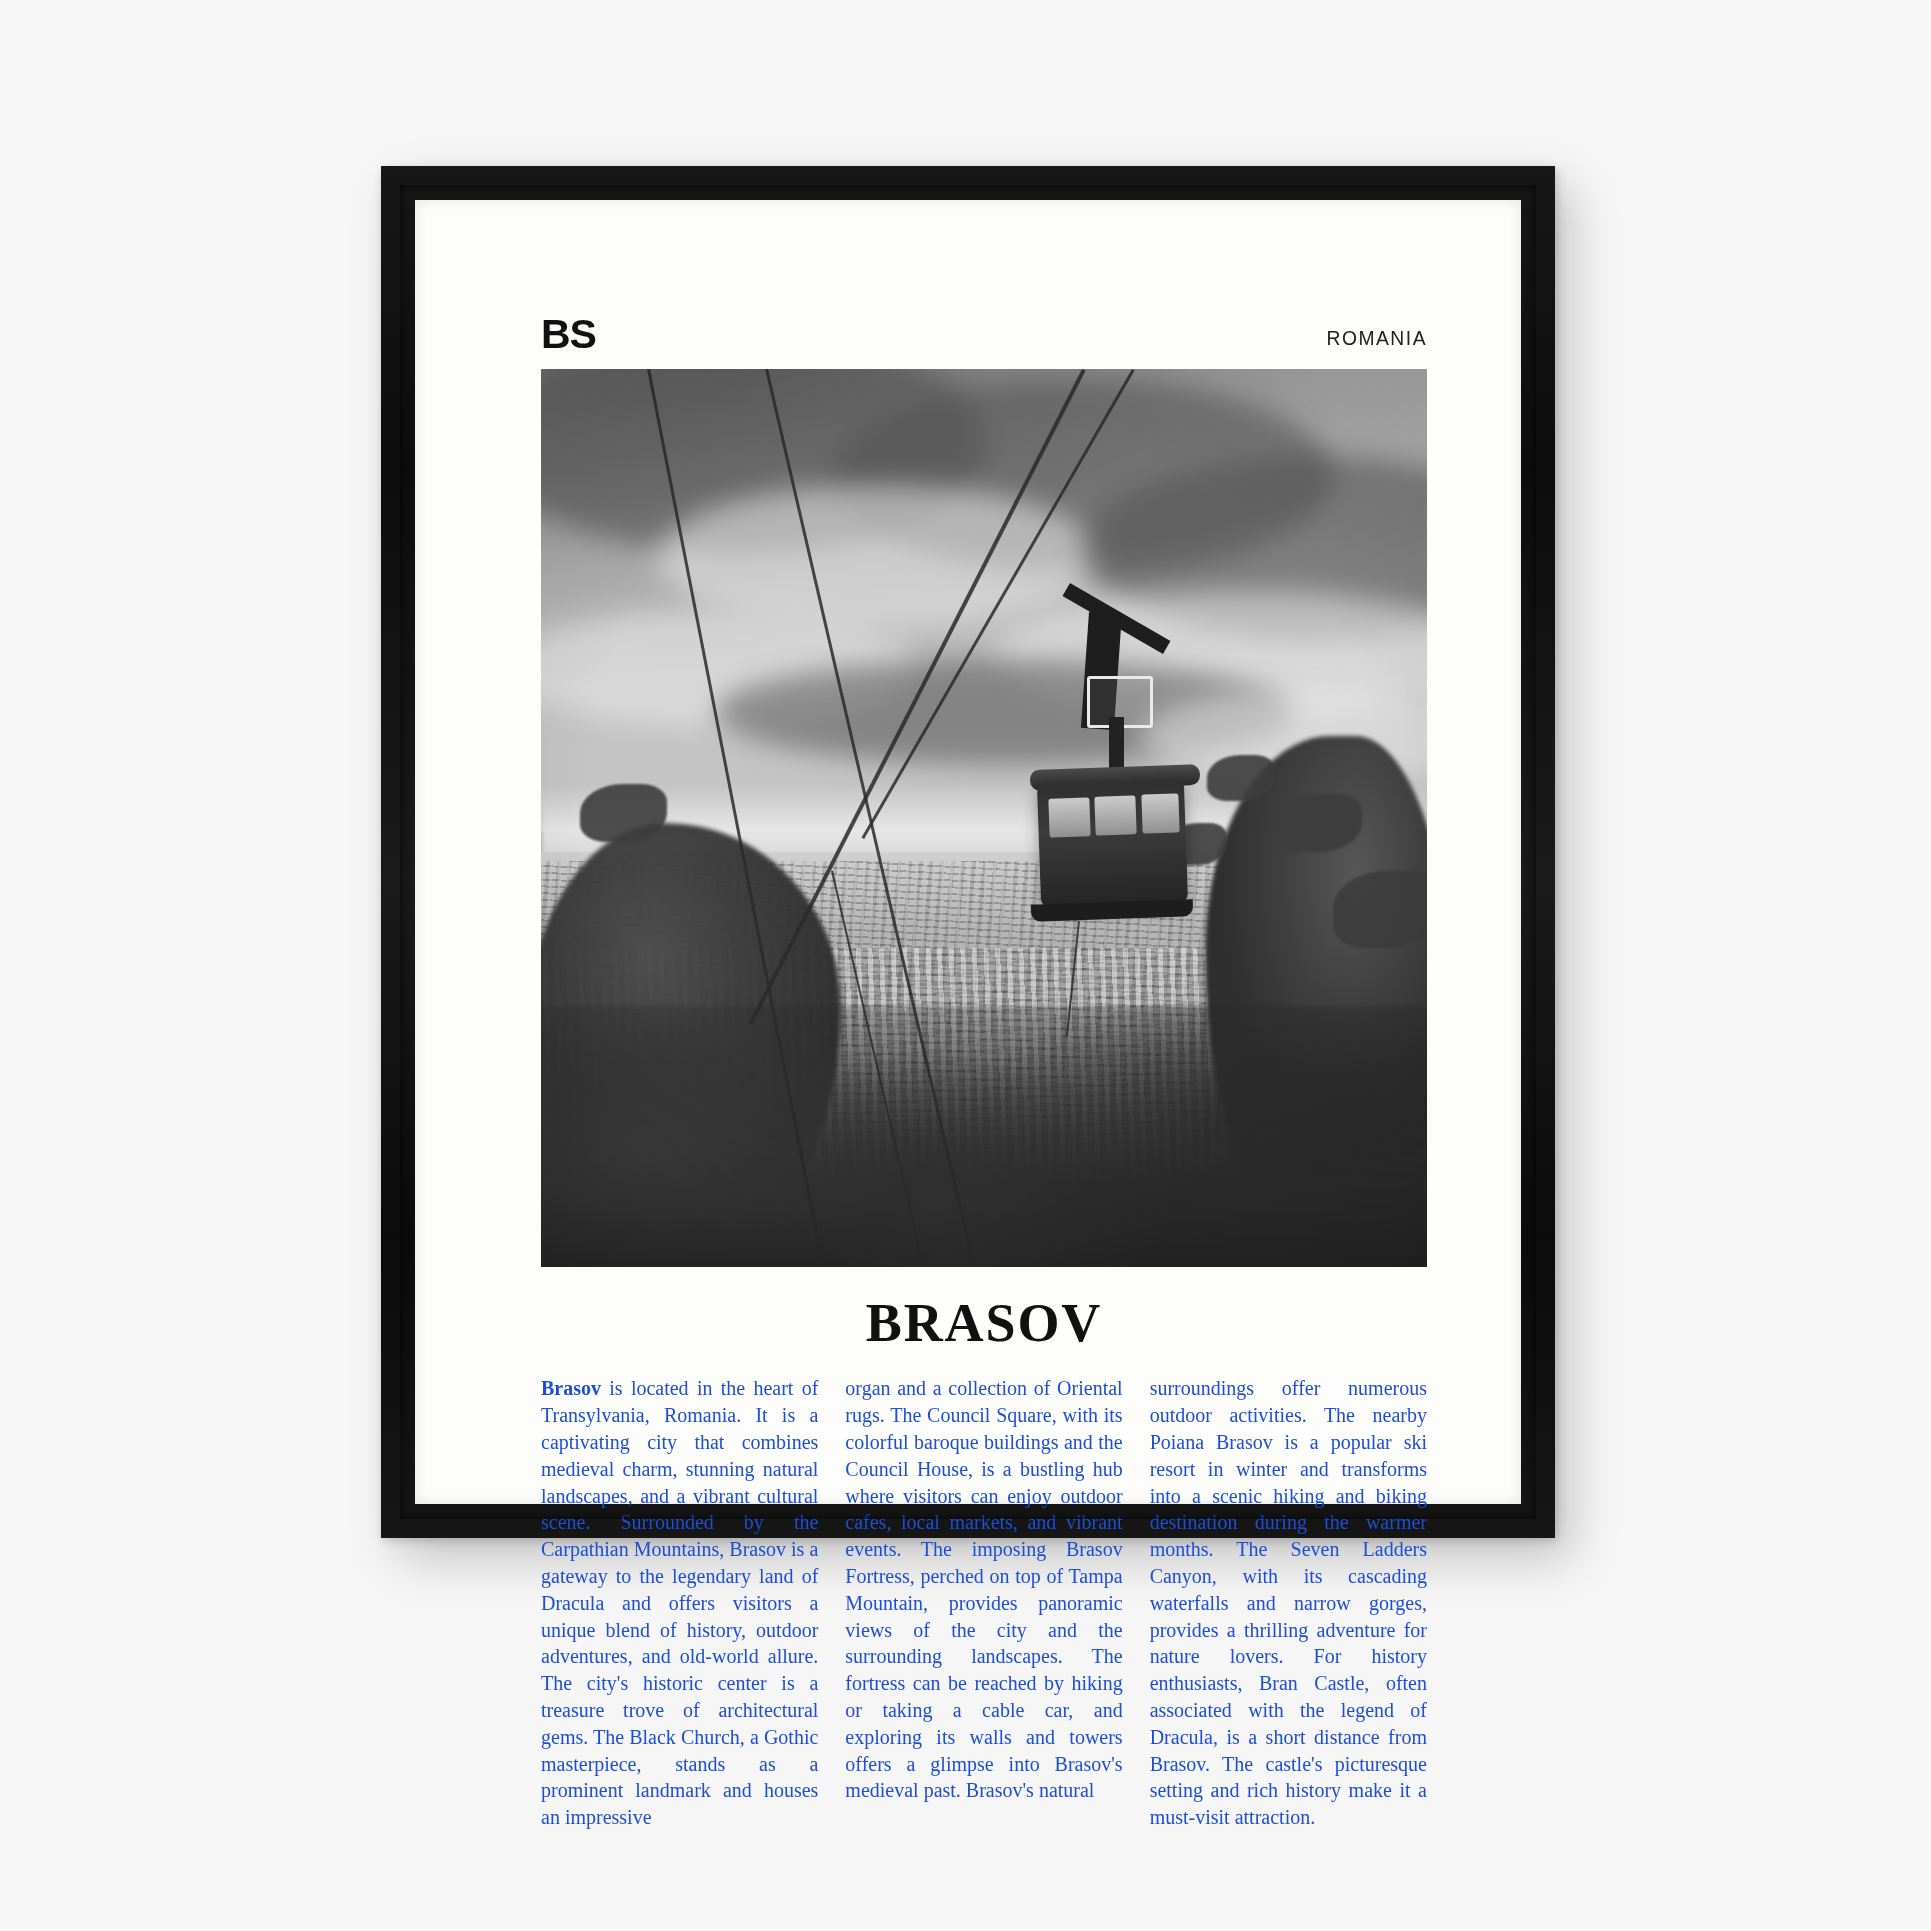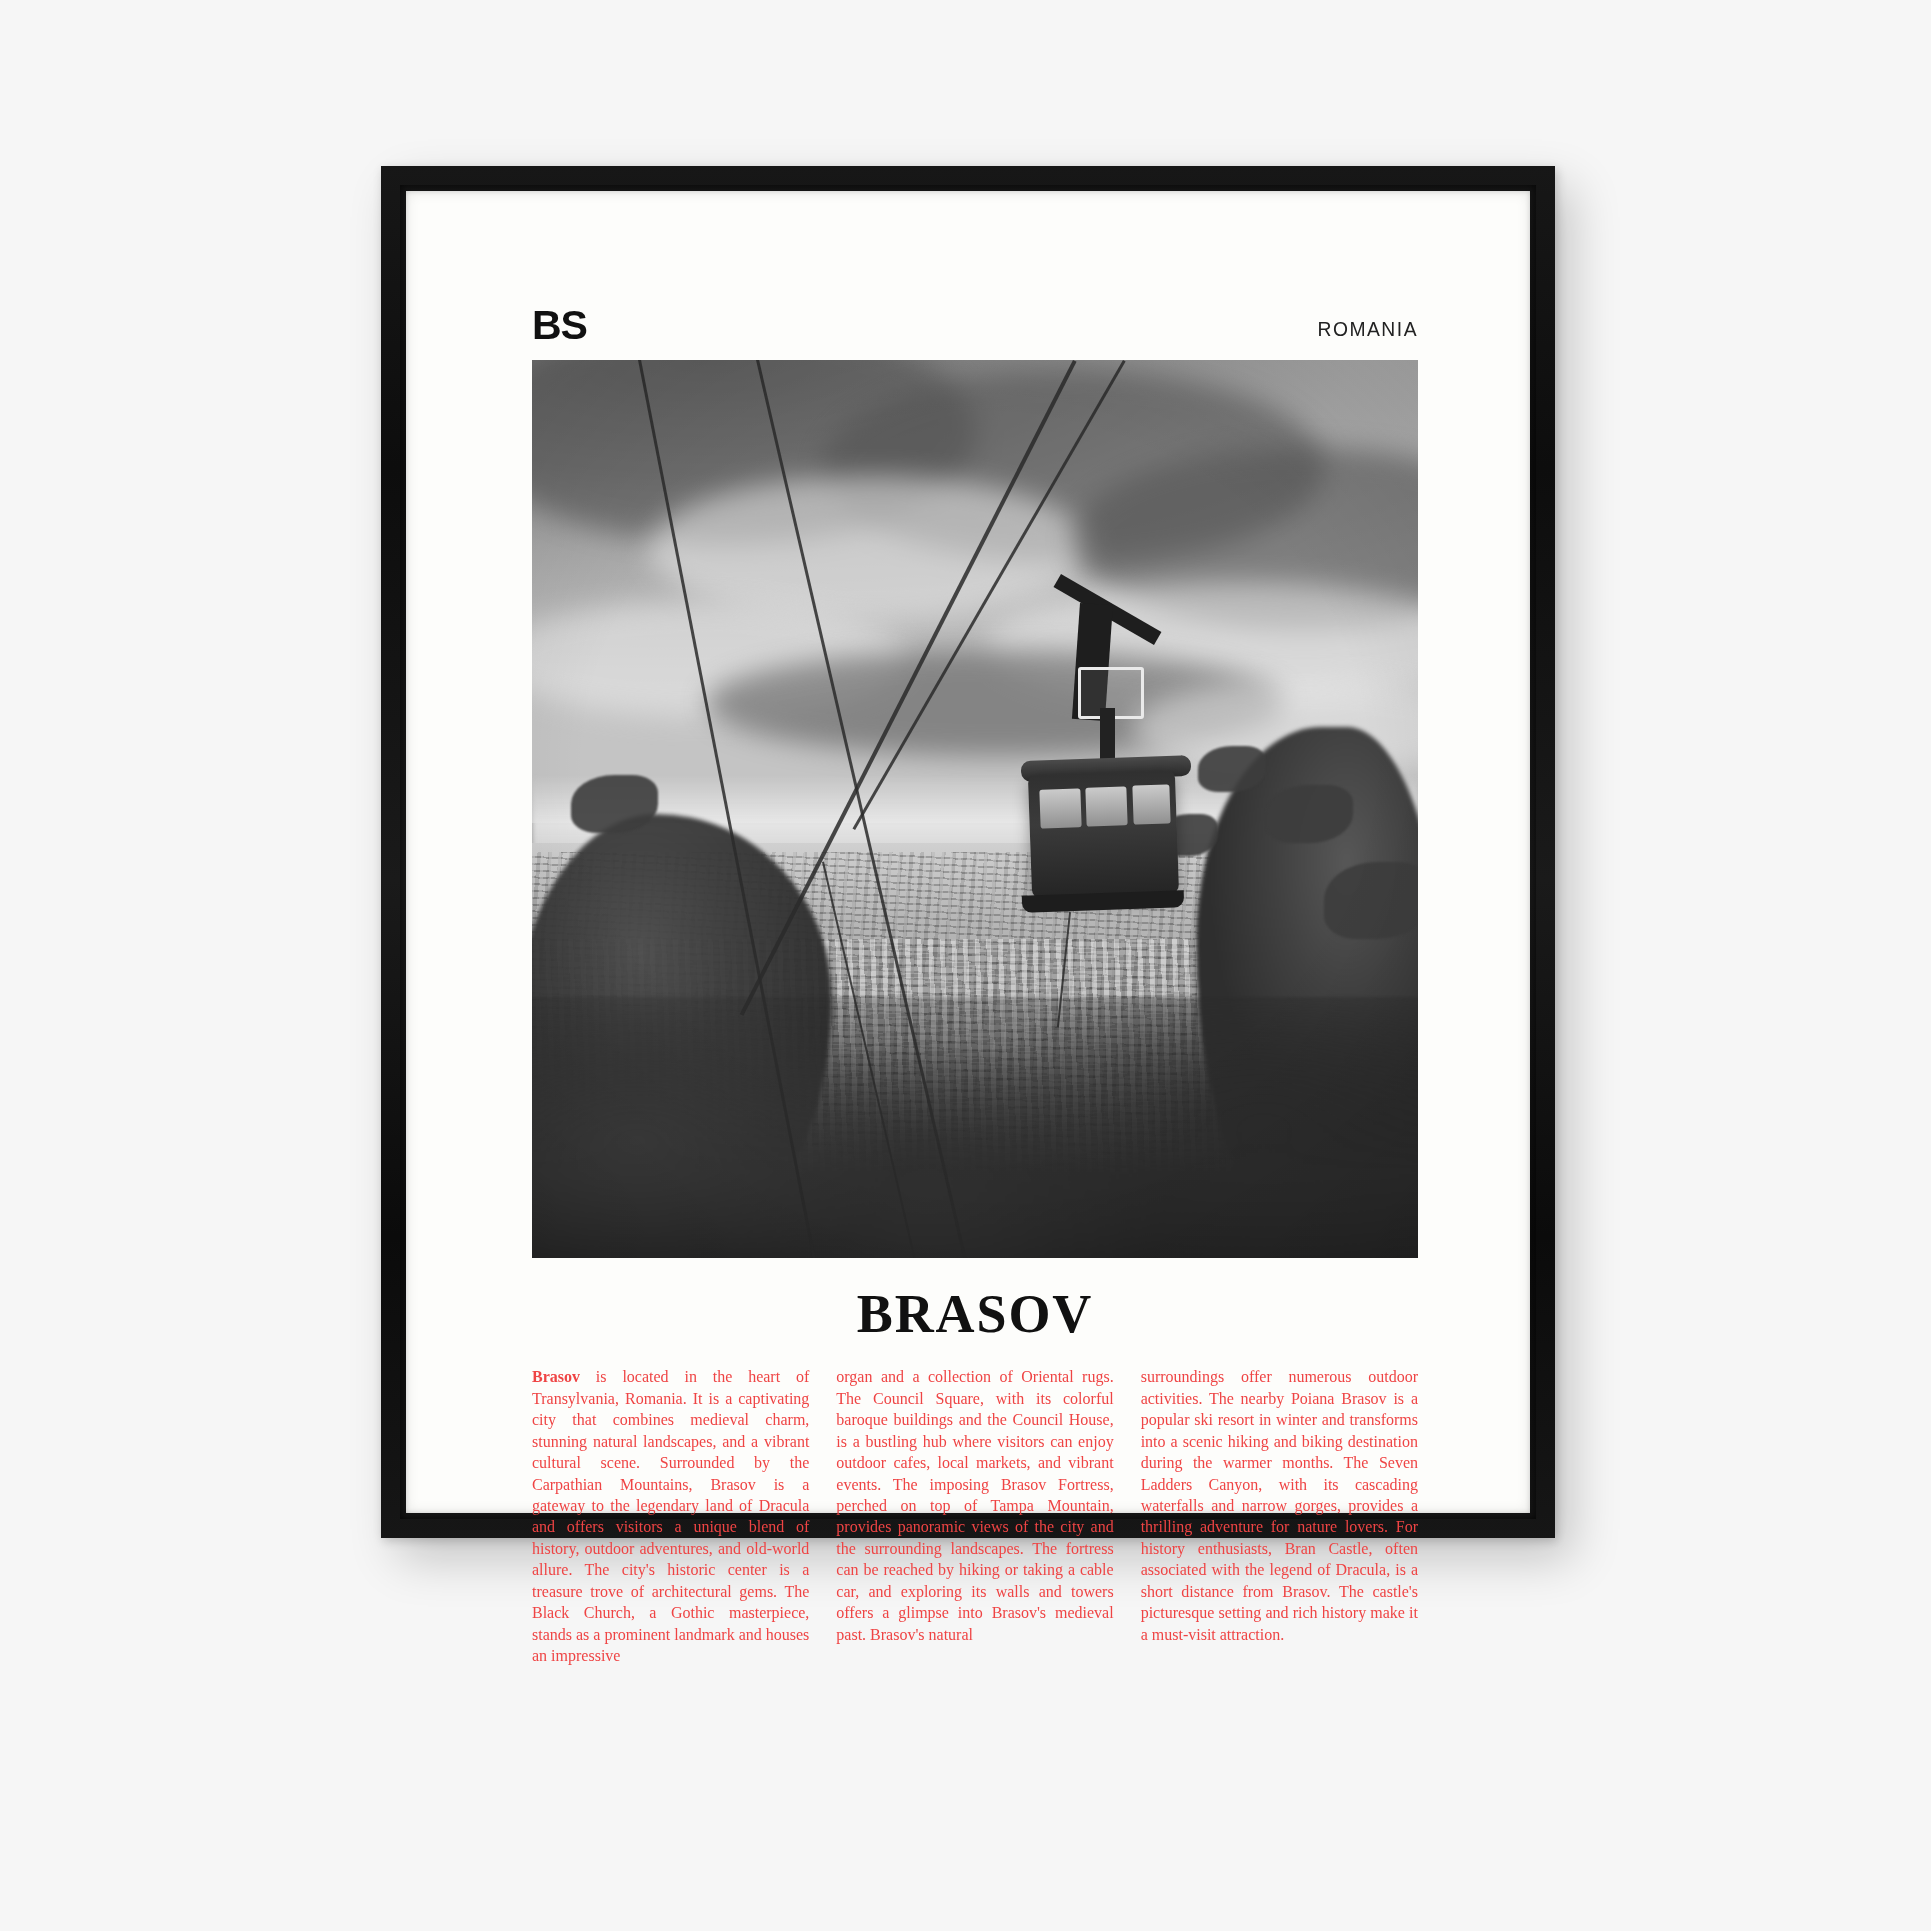--- a/index.html
+++ b/index.html
@@ -21,21 +21,21 @@
 
   
   .frame {
     position: absolute;
     left: 381px;
     top: 166px;
     width: 1174px;
     height: 1372px;
     background: #111111;
     box-sizing: border-box;
-    padding: 25px;
+    padding: 34px;
     box-shadow: 17.4px 21px 46px rgba(0,0,0,0.20), 1.9px 2.9px 9.7px rgba(0,0,0,0.18);
     background-image: linear-gradient(180deg,#171717 0%,#0d0d0d 22%,#1a1a1a 52%,#0b0b0b 78%,#161616 100%);
   }
   .frame-inner-shadow {
     position: absolute;
     inset: 19.3px;
     box-shadow: inset 0 0 9.7px rgba(0,0,0,0.8);
     pointer-events: none;
   }
 
@@ -253,23 +253,23 @@
   
   .columns {
     margin-top: 21px;
     display: flex;
     gap: 27px;
     width: 886px;
   }
   .col {
     flex: 1 1 0;
     font-family: "Liberation Serif", serif;
-    font-size: 16px;
+    font-size: 20px;
     line-height: 1.34;
-    color: #ef4444;
+    color: #1d4ed8;
     text-align: justify;
     hyphens: auto;
   }
   .col b { font-weight: bold; }
 </style>
 </head>
 <body>
 
 <div id="stage">
 

